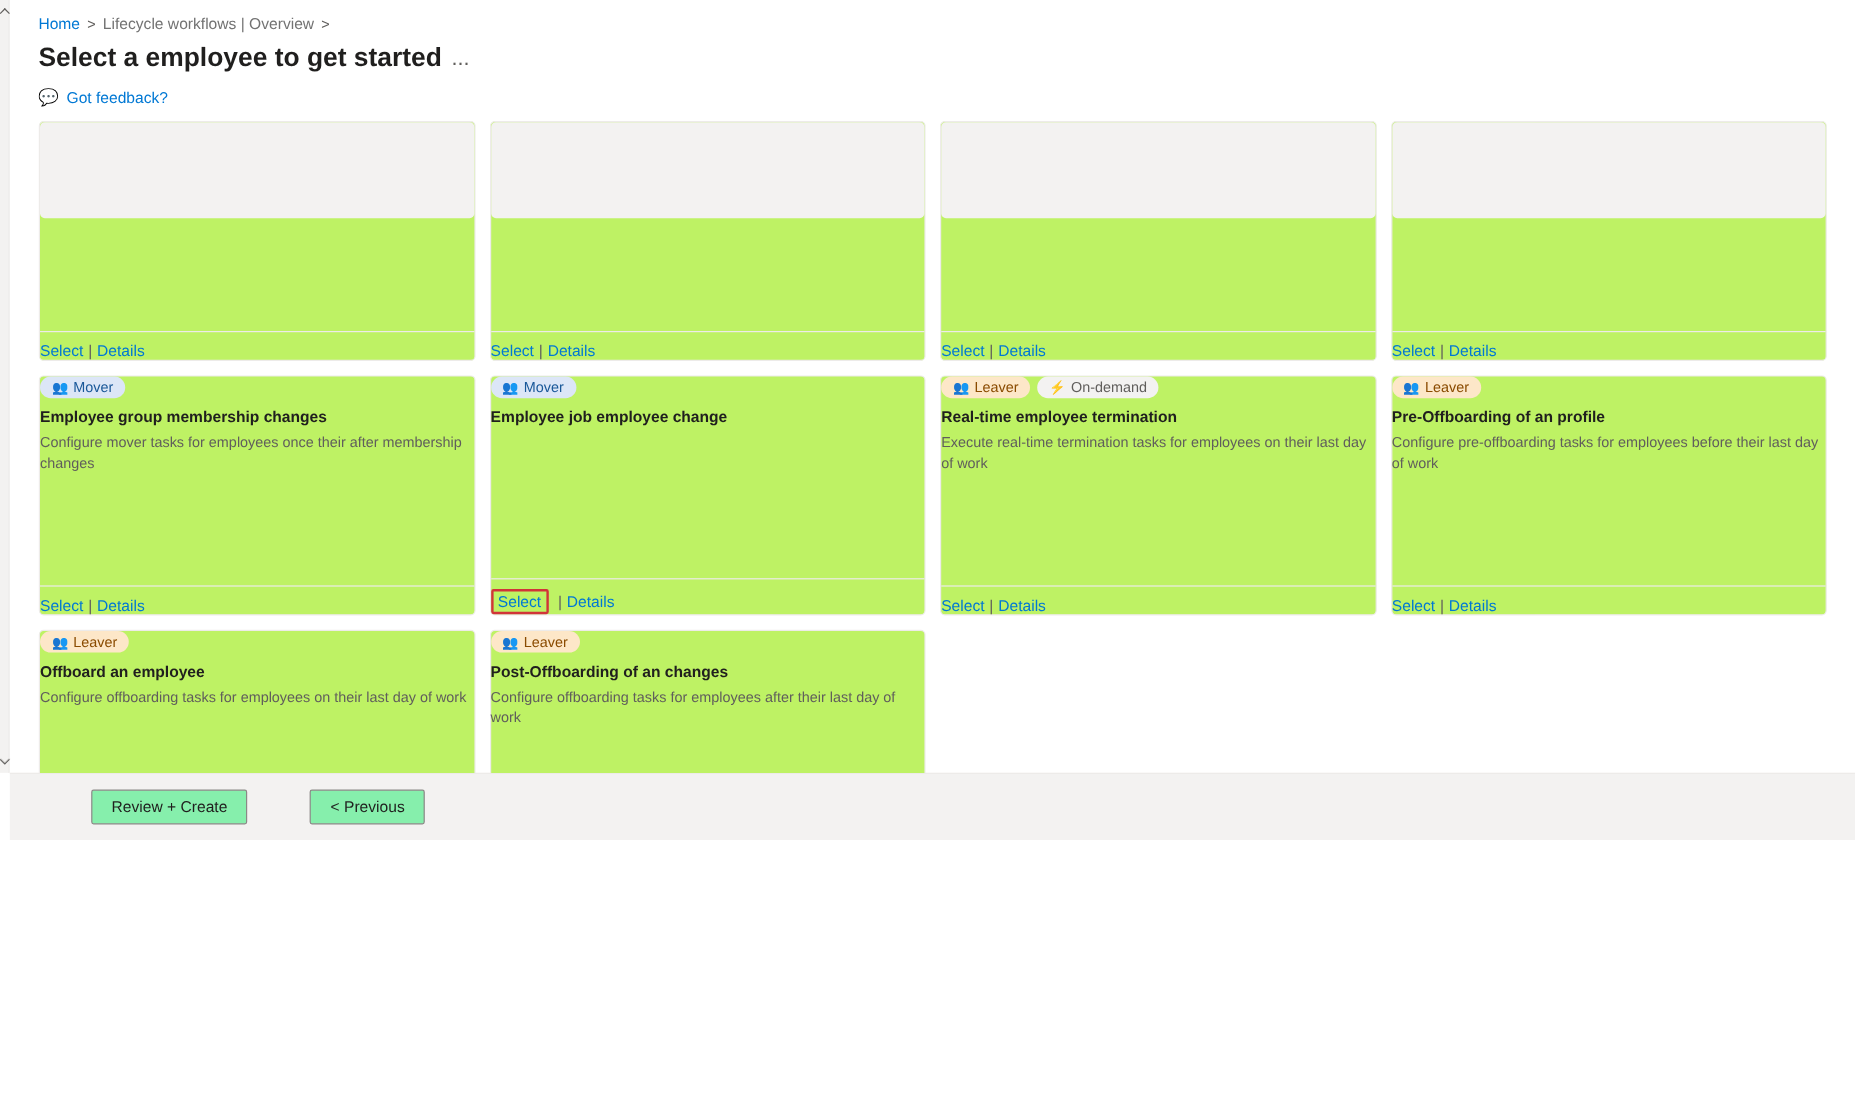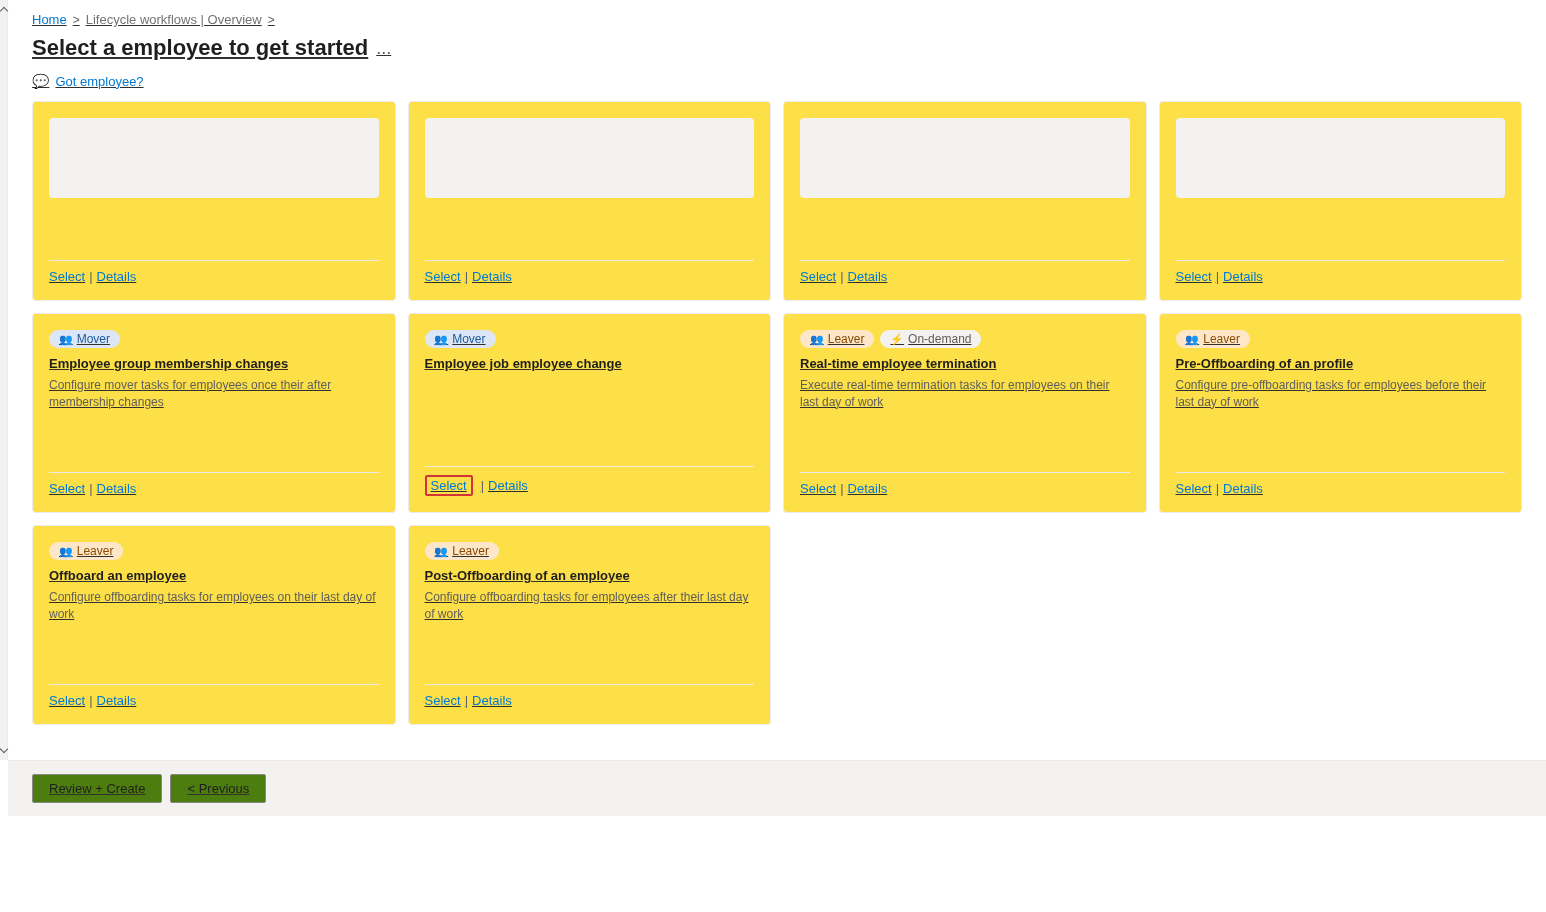--- a/index.html
+++ b/index.html
@@ -8,23 +8,22 @@
       font-size: 13px;
       background: #fff;
       color: #323130;
       width: 1546px;
       min-height: 912px;
       overflow-x: hidden;
     }
     .page-wrapper {
       display: flex;
       flex-direction: column;
-      height: 816px;
+      height: 700px;
       position: relative;
-      text-decoration: underline;
     }
     .breadcrumb-row {
       padding: 12px 24px 4px 24px;
       display: flex;
       align-items: center;
       gap: 6px;
       font-size: 13px;
     }
     .breadcrumb-link {
       color: #0078d4;
@@ -71,25 +70,24 @@
     }
     .cards-grid {
       display: grid;
       grid-template-columns: repeat(4, 1fr);
       gap: 12px;
       margin-bottom: 12px;
     }
     .card {
       border: 1px solid #edebe9;
       border-radius: 4px;
-      background: #fde047;
+      background: #bef264;
       display: flex;
       flex-direction: column;
       min-height: 200px;
-      padding: 16px;
       position: relative;
     }
     .card-body {
       flex: 1;
       display: flex;
       flex-direction: column;
     }
     .card-image-placeholder {
       height: 80px;
       background: #f3f2f1;
@@ -173,22 +171,23 @@
       padding: 0 24px;
       gap: 8px;
       flex-shrink: 0;
     }
     .bottom-btn {
       padding: 6px 16px;
       font-size: 13px;
       border-radius: 2px;
       cursor: pointer;
       border: 1px solid #8a8886;
-      background: #4d7c0f;
+      background: #86efac;
       color: #201f1e;
+      margin-left: 44px;
     }
     .left-sidebar-strip {
       position: absolute;
       left: 0;
       top: 0;
       bottom: 56px;
       width: 8px;
       background: #f3f2f1;
       border-right: 1px solid #edebe9;
       display: flex;
@@ -228,21 +227,21 @@
       <span class="breadcrumb-sep">&gt;</span>
     </div>
 
     <div class="page-title-row">
       <h1 class="page-title">Select a employee to get started</h1>
       <span class="title-dots">...</span>
     </div>
 
     <div class="feedback-row">
       <span class="feedback-icon">💬</span>
-      <a class="feedback-link">Got employee?</a>
+      <a class="feedback-link">Got feedback?</a>
     </div>
 
     <div class="main-content">
 
       <div class="cards-grid cards-row">
 
         <div class="card">
           <div class="card-body">
             <div class="card-image-placeholder"></div>
           </div>
@@ -388,21 +387,21 @@
         </div>
 
         <div class="card">
           <div class="card-body">
             <div class="card-badges">
               <span class="badge badge-leaver">
                 <span class="badge-icon">👥</span>
                 <span>Leaver</span>
               </span>
             </div>
-            <div class="card-title">Post-Offboarding of an employee</div>
+            <div class="card-title">Post-Offboarding of an changes</div>
             <div class="card-description">Configure offboarding tasks for employees after their last day of work</div>
           </div>
           <div class="card-footer">
             <a class="card-link">Select</a>
             <span class="card-link-sep">|</span>
             <a class="card-link">Details</a>
           </div>
         </div>
 
         <div style="visibility:hidden;" class="card"></div>

